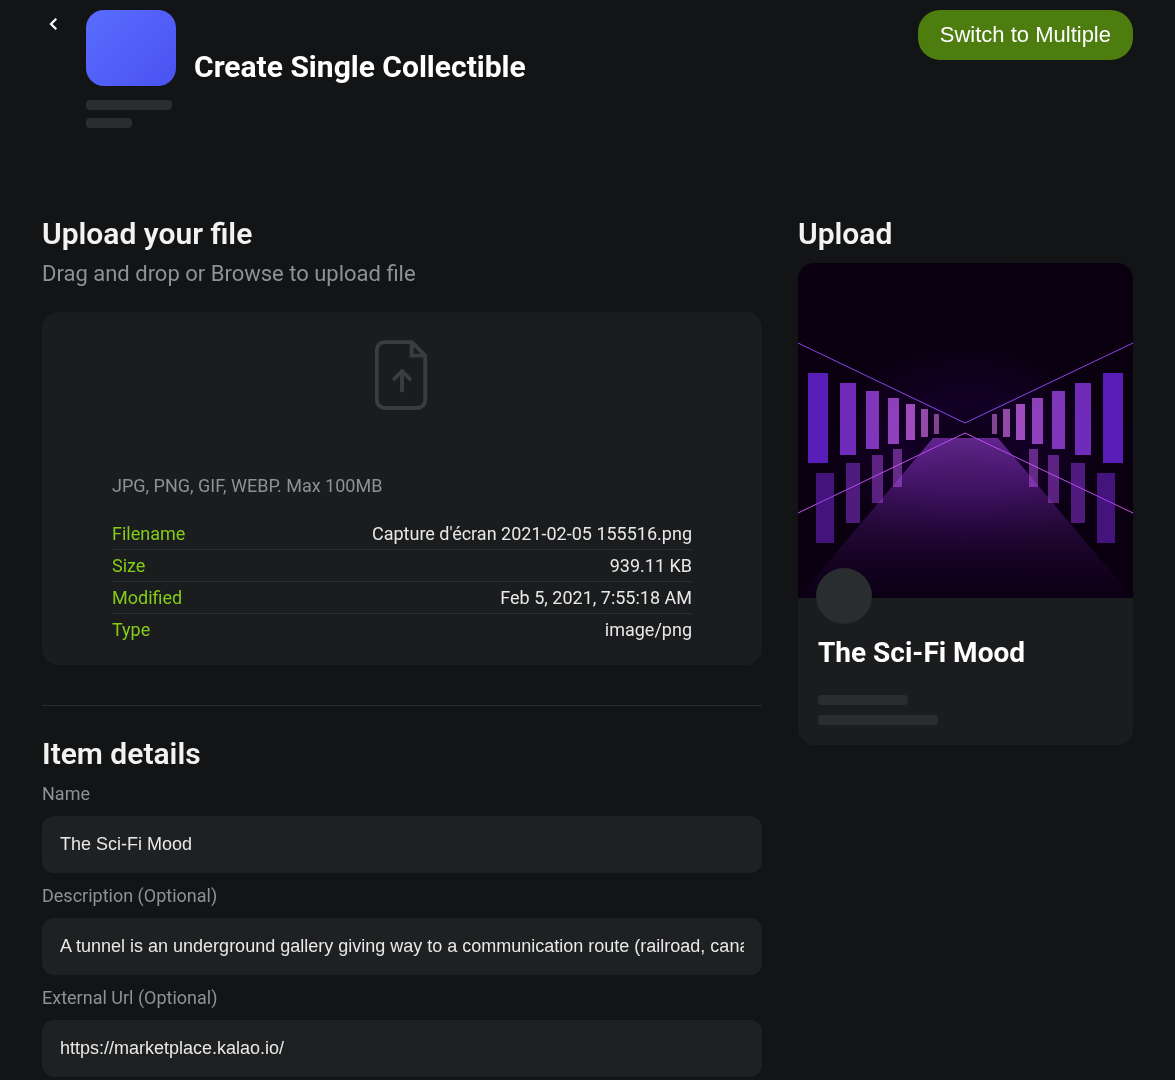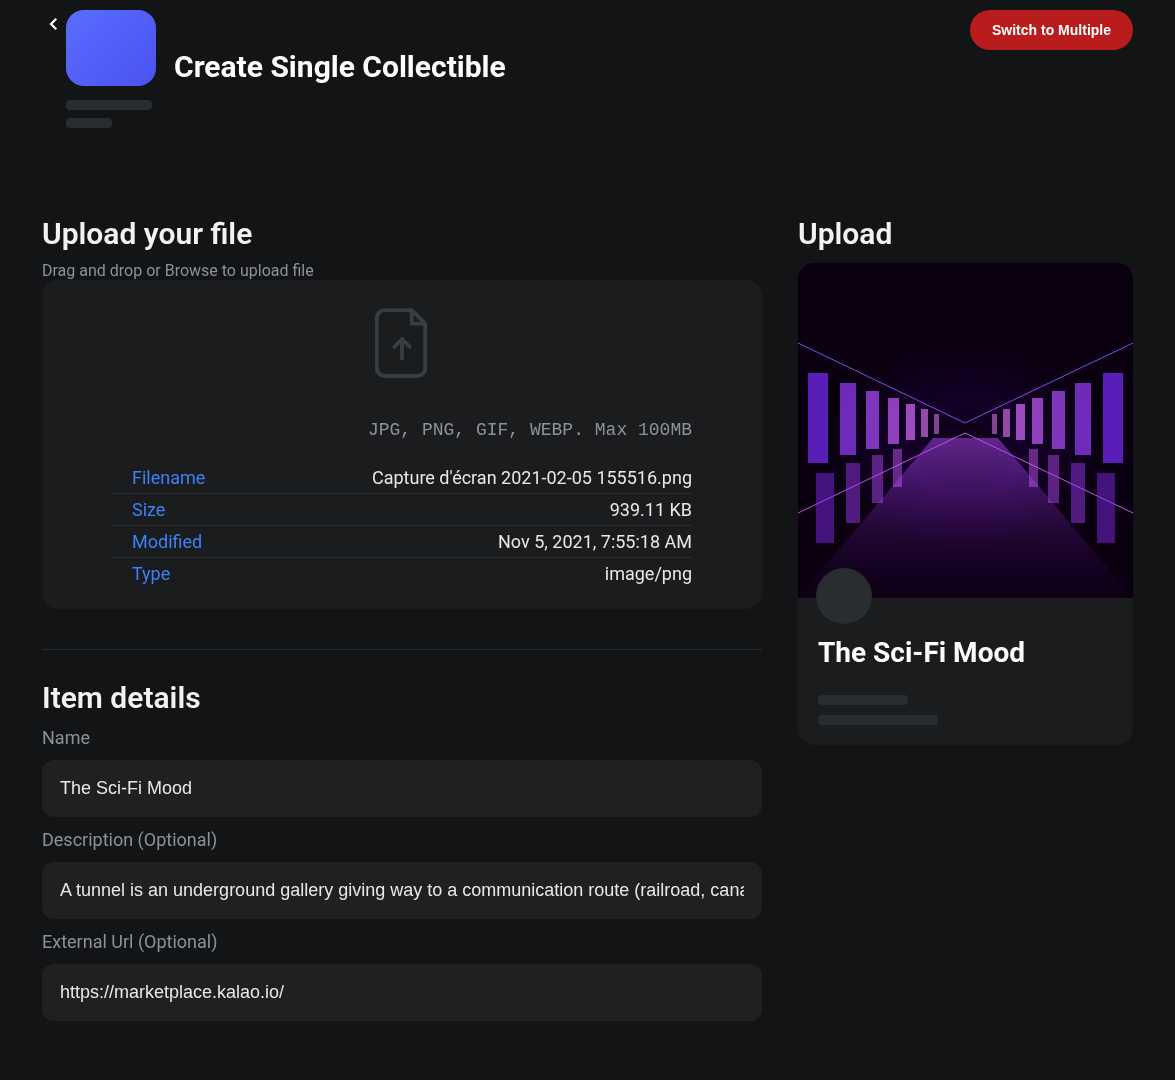--- a/index.html
+++ b/index.html
@@ -16,20 +16,21 @@
   }
   
   .header-row {
     display: flex;
     align-items: flex-start;
     justify-content: space-between;
   }
   .header-left {
     display: flex;
     align-items: flex-start;
+    gap: 20px;
   }
   .back-btn {
     width: 24px;
     height: 24px;
     display: flex;
     align-items: center;
     justify-content: center;
     cursor: pointer;
     margin-top: 2px;
   }
@@ -45,73 +46,74 @@
     font-size: 30px;
     font-weight: 700;
     color: #fff;
     padding-bottom: 2px;
   }
   .placeholder-lines { margin-top: 14px; }
   .ph-bar { background: #2a2d30; border-radius: 4px; height: 10px; }
   .ph-b1 { width: 86px; margin-bottom: 8px; }
   .ph-b2 { width: 46px; }
   .switch-btn {
-    background: #b91c1c;
+    background: #4d7c0f;
     color: #fff;
     border: none;
     border-radius: 22px;
     padding: 12px 22px;
-    font-size: 14px;
-    font-weight: 700;
+    font-size: 22px;
+    font-weight: 400;
     cursor: pointer;
   }
   
   .content {
     display: flex;
     gap: 36px;
     margin-top: 88px;
   }
   .col-left { flex: 1; min-width: 0; }
   .col-right { width: 335px; flex-shrink: 0; }
   .section-title {
     font-size: 30px;
     font-weight: 600;
     color: #f2f2f2;
     margin-bottom: 10px;
   }
   .muted-sub {
     color: #8e9195;
-    font-size: 16px;
+    font-size: 22px;
+    margin-bottom: 26px;
   }
   
   .upload-card {
     background: #1a1c1e;
     border-radius: 16px;
     padding: 26px 70px 20px 70px;
   }
   .upload-icon-wrap { display: flex; justify-content: center; }
   .upload-icon {
     width: 62px; height: 74px;
     color: #3a3d40;
   }
   .upload-icon svg { width: 100%; height: 100%; fill: none; stroke: currentColor; stroke-width: 4; }
-  .upload-info { text-align: right; margin-top: 40px; font-family: Liberation Mono, monospace; }
+  .upload-info { text-align: left; margin-top: 63px; }
   .upload-info .line { color: #8e9195; font-size: 18px; }
   .upload-info .line + .line { margin-top: 14px; }
   .meta-table { margin-top: 22px; }
   .meta-row {
     display: flex;
     justify-content: space-between;
     align-items: baseline;
     border-bottom: 1px solid #2a2d30;
     padding: 5px 0;
     font-size: 18px;
   }
   .meta-row:last-child { border-bottom: none; gap: 24px; }
-  .meta-label { color: #3b82f6; margin-left: 20px; }
+  .meta-label { color: #84cc16; }
   .meta-value { color: #e8e8e8; }
   .hr-sep {
     border: none;
     border-top: 1px solid #2a2d30;
     margin: 40px 0 30px 0;
   }
   
   .field-group { margin-top: 12px; }
   .field-label { color: #8e9195; font-size: 18px; margin-bottom: 12px; }
   .text-input {
@@ -209,21 +211,21 @@
           <div class="meta-row">
             <span class="meta-label">Filename</span>
             <span class="meta-value">Capture d'écran 2021-02-05 155516.png</span>
           </div>
           <div class="meta-row">
             <span class="meta-label">Size</span>
             <span class="meta-value">939.11 KB</span>
           </div>
           <div class="meta-row">
             <span class="meta-label">Modified</span>
-            <span class="meta-value">Nov 5, 2021, 7:55:18 AM</span>
+            <span class="meta-value">Feb 5, 2021, 7:55:18 AM</span>
           </div>
           <div class="meta-row">
             <span class="meta-label">Type</span>
             <span class="meta-value">image/png</span>
           </div>
         </div>
       </div>
 
       <hr class="hr-sep">
 

